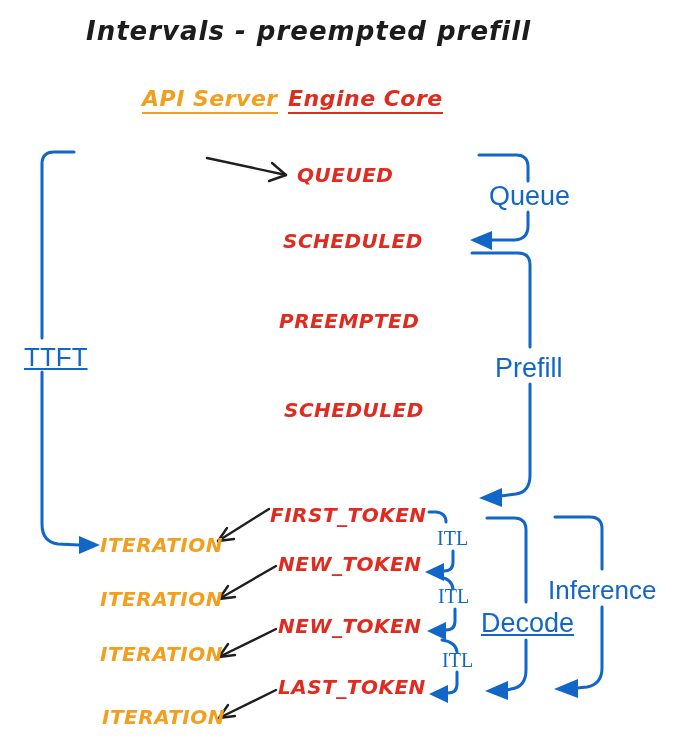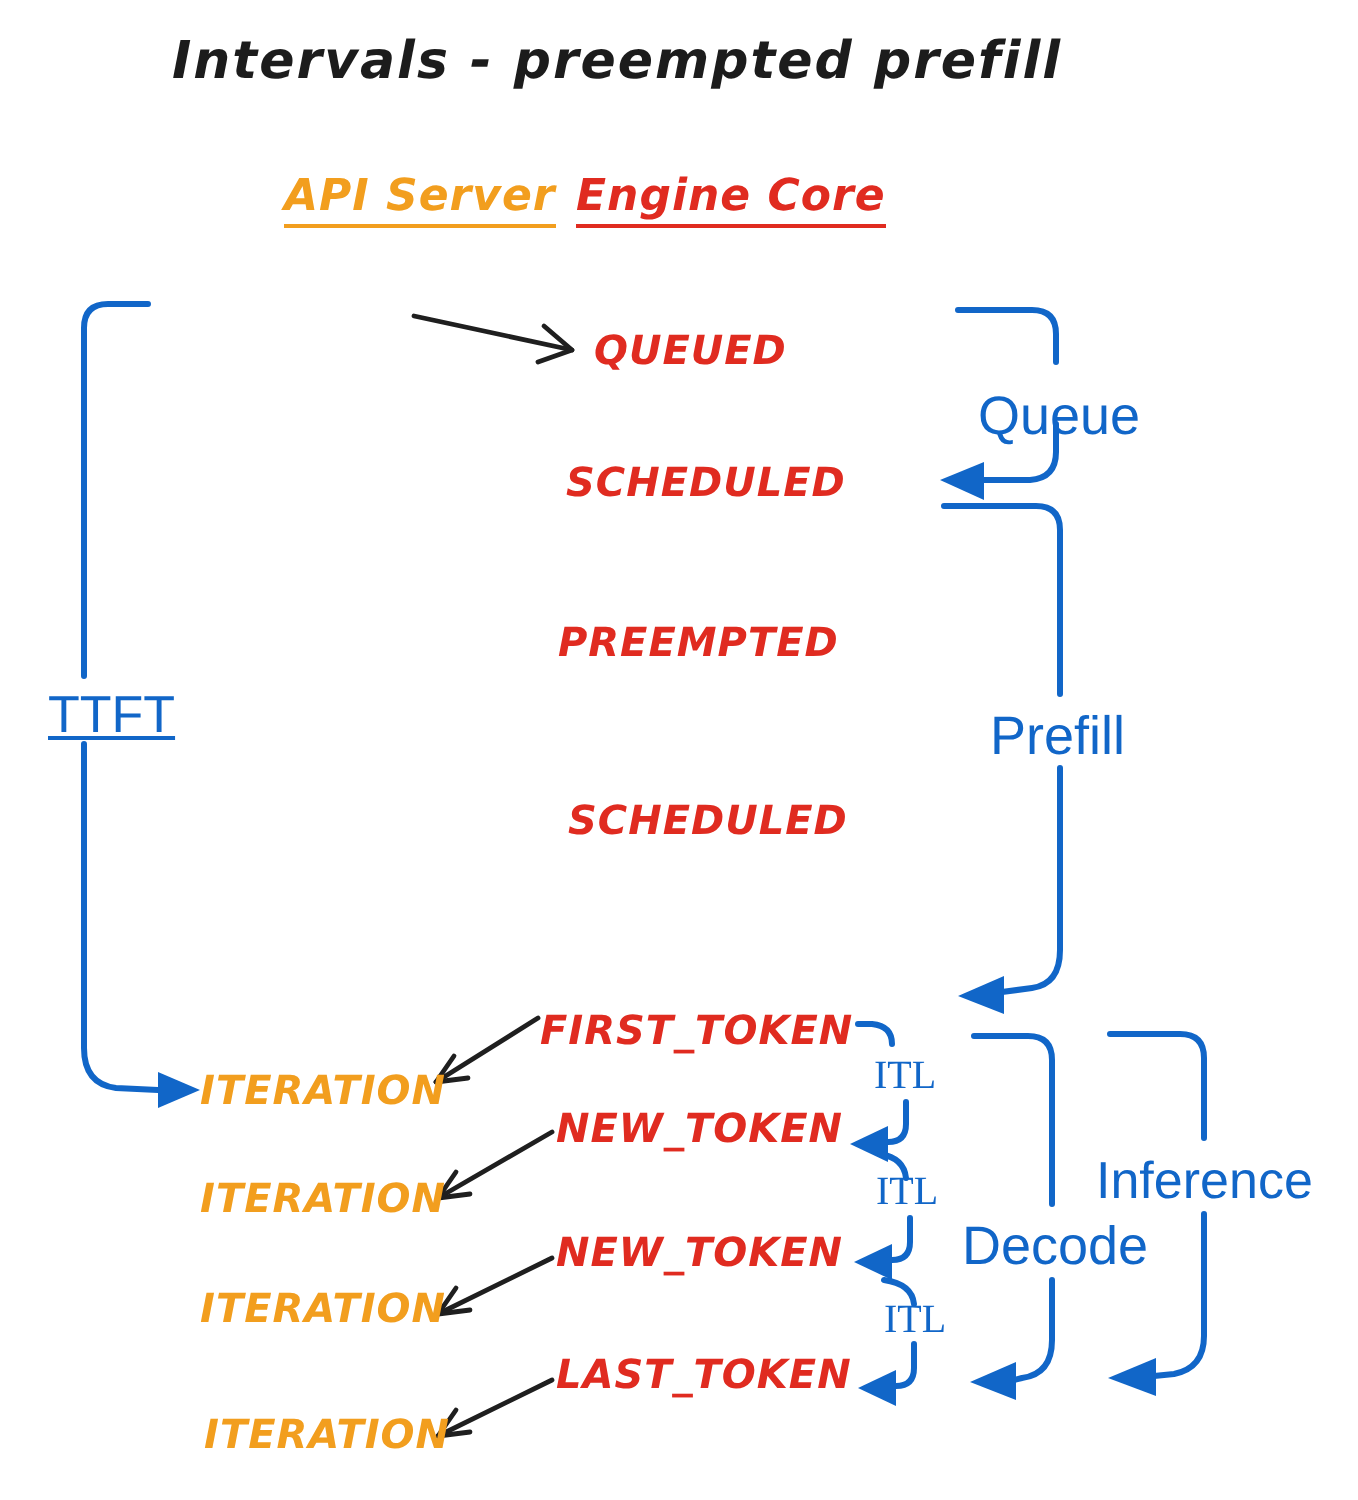--- a/index.html
+++ b/index.html
@@ -137,21 +137,21 @@
   <div class="label event engine" style="left:297px; top:165px;">QUEUED</div>
   <div class="label event engine" style="left:283px; top:231px;">SCHEDULED</div>
   <div class="label event engine" style="left:279px; top:311px;">PREEMPTED</div>
   <div class="label event engine" style="left:284px; top:400px;">SCHEDULED</div>
   <div class="label event engine" style="left:270px; top:505px;">FIRST_TOKEN</div>
   <div class="label event engine" style="left:278px; top:554px;">NEW_TOKEN</div>
   <div class="label event engine" style="left:278px; top:616px;">NEW_TOKEN</div>
   <div class="label event engine" style="left:278px; top:677px;text-align:center;">LAST_TOKEN</div>
 
   <div class="label interval-label iv-26" style="left:24px; top:344px;text-decoration:underline;">TTFT</div>
-  <div class="label interval-label iv-27" style="left:489px; top:195px;">Queue</div>
+  <div class="label interval-label iv-27" style="left:489px; top:183px;">Queue</div>
   <div class="label interval-label iv-27" style="left:495px; top:355px;">Prefill</div>
   <div class="label interval-label iv-24" style="left:437px; top:528px;">ITL</div>
   <div class="label interval-label iv-24" style="left:438px; top:586px;">ITL</div>
   <div class="label interval-label iv-24" style="left:442px; top:650px;">ITL</div>
-  <div class="label interval-label iv-27" style="left:481px; top:610px;">Decode</div>
+  <div class="label interval-label iv-27" style="left:481px; top:610px;text-decoration:underline;">Decode</div>
   <div class="label interval-label iv-26" style="left:548px; top:577px;">Inference</div>
 
 </div>
 
 </body></html>

